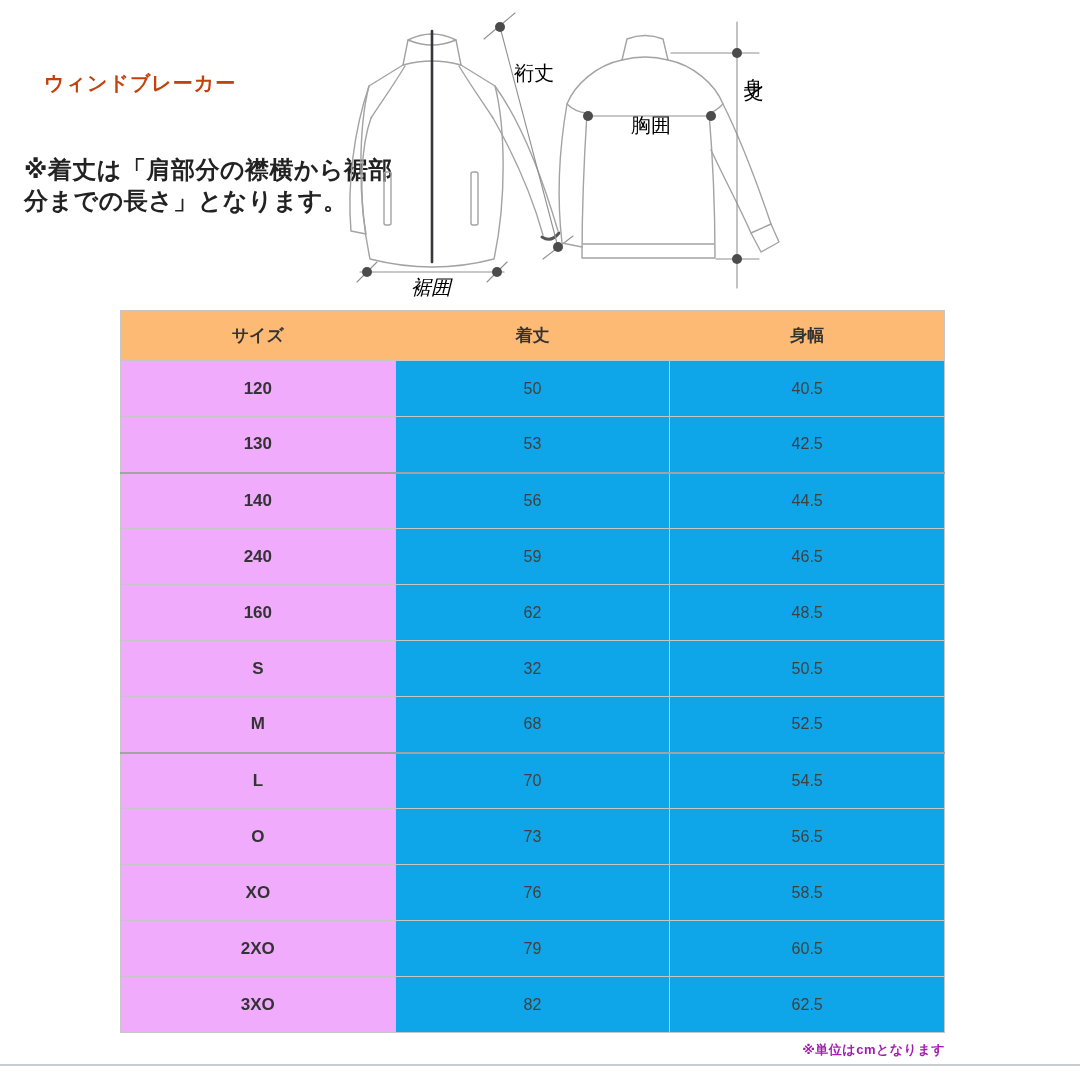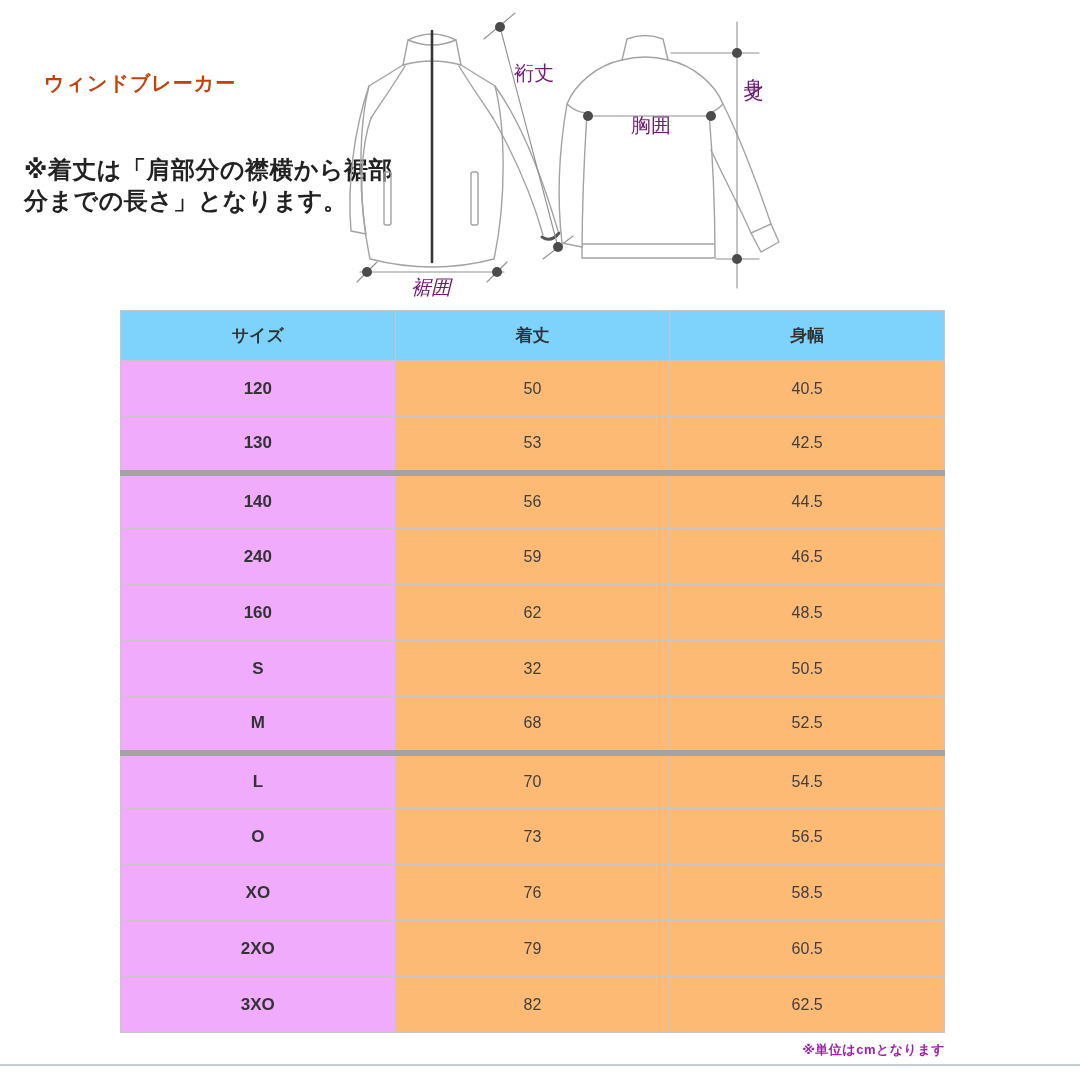--- a/index.html
+++ b/index.html
@@ -21,43 +21,43 @@
     line-height:31px; letter-spacing:0.5px;margin-top:8px;
   }
 
   
   #diagram-svg { left:330px; top:0; }
   .ln   { fill:none; stroke:#a3a3a3; stroke-width:1.4; stroke-linecap:round; stroke-linejoin:round; }
   .ms   { fill:none; stroke:#909090; stroke-width:1.1; stroke-linecap:round; }
   .dot  { fill:#4b4b4b; }
   .zip  { stroke:#37373b; stroke-width:2.6; stroke-linecap:round; }
   .cuffdark { fill:none; stroke:#555; stroke-width:3; stroke-linecap:round; }
-  .measure-label { font-size:20px; color:#701a75; white-space:nowrap; }
+  .measure-label { font-size:20px; color:#000000; white-space:nowrap; }
   #label-sleeve-length { left:514px; top:60px; }
   #label-hem           { left:411px; top:274px;font-style:italic; }
   #label-chest         { left:631px; top:112px; }
   #label-body-length   { left:741px; top:62px; writing-mode:vertical-rl; letter-spacing:4px; }
 
   
   #size-table {
     left:120px; top:310px; width:825px;
     border-collapse:collapse; table-layout:fixed;
     border:1px solid #b3b3b3;
   }
   #size-table th, #size-table td {
     border:1px solid #c6c6c6; text-align:center; vertical-align:middle;
   }
   #size-table thead th {
-    height:50px; background:#7dd3fc; font-size:17px; font-weight:bold; color:#333;
-  }
-  #size-table tbody td { height:56px; font-size:16px; color:#404040; background:#fdba74; }
+    height:50px; background:#fdba74; font-size:17px; font-weight:bold; color:#333;
+  }
+  #size-table tbody td { height:56px; font-size:16px; color:#404040; background:#0ea5e9; }
   #size-table tbody td.size-cell {
     background:#f0abfc; font-weight:bold; font-size:17px; color:#333;
   }
-  #size-table tbody tr.seam td { border-top:6px solid #a3a3a3; }
+  #size-table tbody tr.seam td { border-top:2px solid #a3a3a3; }
 
   #table-footnote {
     right:135px; top:1041px; font-size:13px; font-weight:600; color:#a21caf;
     letter-spacing:0.5px;
   }
   #bottom-divider { left:0; top:1064px; width:1080px; height:2px; background:#c9ccd2; }
 </style>
 </head>
 <body>
 

